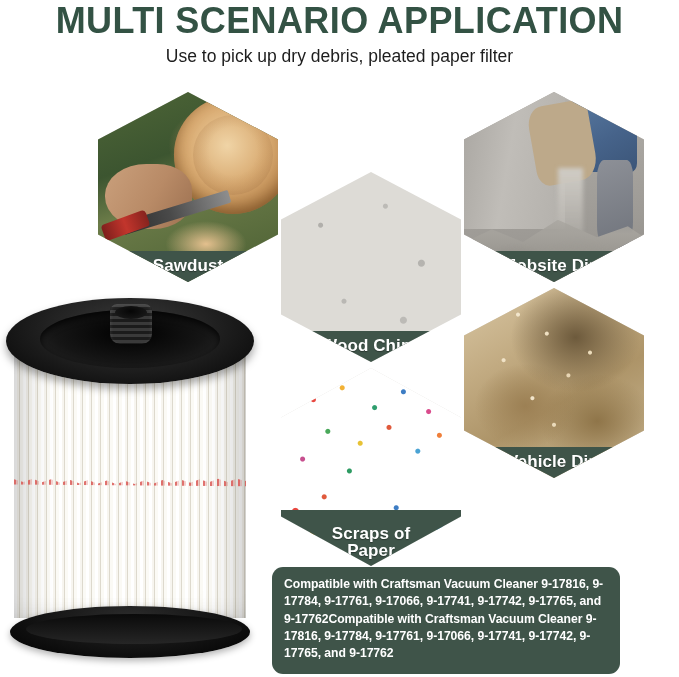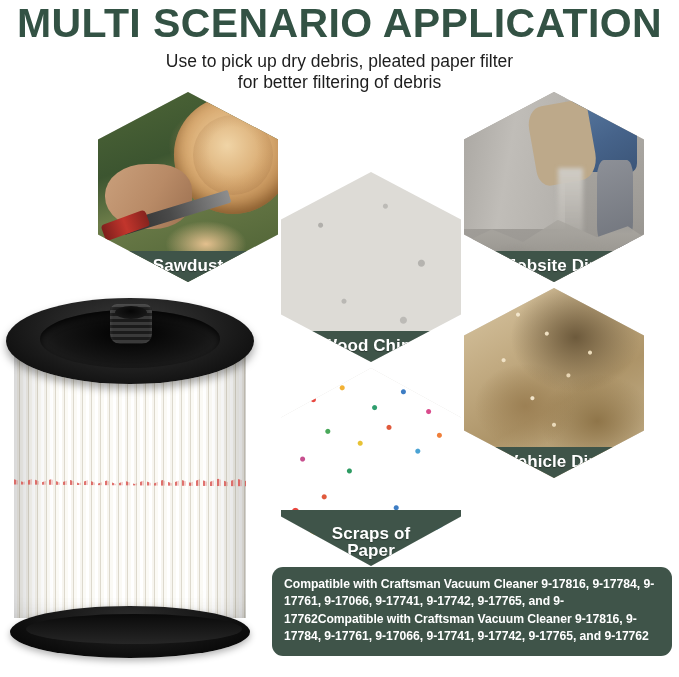--- a/index.html
+++ b/index.html
@@ -19,21 +19,21 @@
   
   #header {
     position: absolute;
     top: 0; left: 0;
     width: 679px;
     text-align: center;
   }
   #title {
     margin: 0;
     padding-top: 2px;
-    font-size: 41px;
+    font-size: 36px;
     font-weight: bold;
     letter-spacing: 0.4px;
     color: #335244;
     line-height: 1.05;
     white-space: nowrap;
   }
   #subtitle {
     margin: 0;
     padding-top: 6px;
     font-size: 17.5px;
@@ -366,40 +366,39 @@
     width: 216px; height: 30px;
     border-radius: 50%;
     background: linear-gradient(180deg, #0a0a0a 0%, #262626 100%);
   }
 
   
   #compat-box {
     position: absolute;
     left: 272px;
     top: 567px;
-    width: 400px;
+    width: 348px;
     background: #3f5449;
     border-radius: 11px;
     box-sizing: border-box;
     padding: 9px 12px 11px 12px;
     color: #ffffff;
     font-size: 12.2px;
     font-weight: bold;
     line-height: 1.42;
     letter-spacing: -0.05px;
   }
 </style>
 </head>
 <body>
 
 <div id="header">
   <h1 id="title">MULTI SCENARIO APPLICATION</h1>
   <div id="subtitle">
     <span class="sub-line">Use to pick up dry debris, pleated paper filter</span>
-    <span class="sub-line">for better filtering of debris</span>
   </div>
 </div>
 
 <div id="hex-cluster">
 
   <div class="hex" style="left:98px; top:92px; width:180px; height:190px;">
     <div class="hex-photo ph-sawdust">
       <div class="bowl"></div>
       <div class="shavings"></div>
       <div class="hand"></div>

